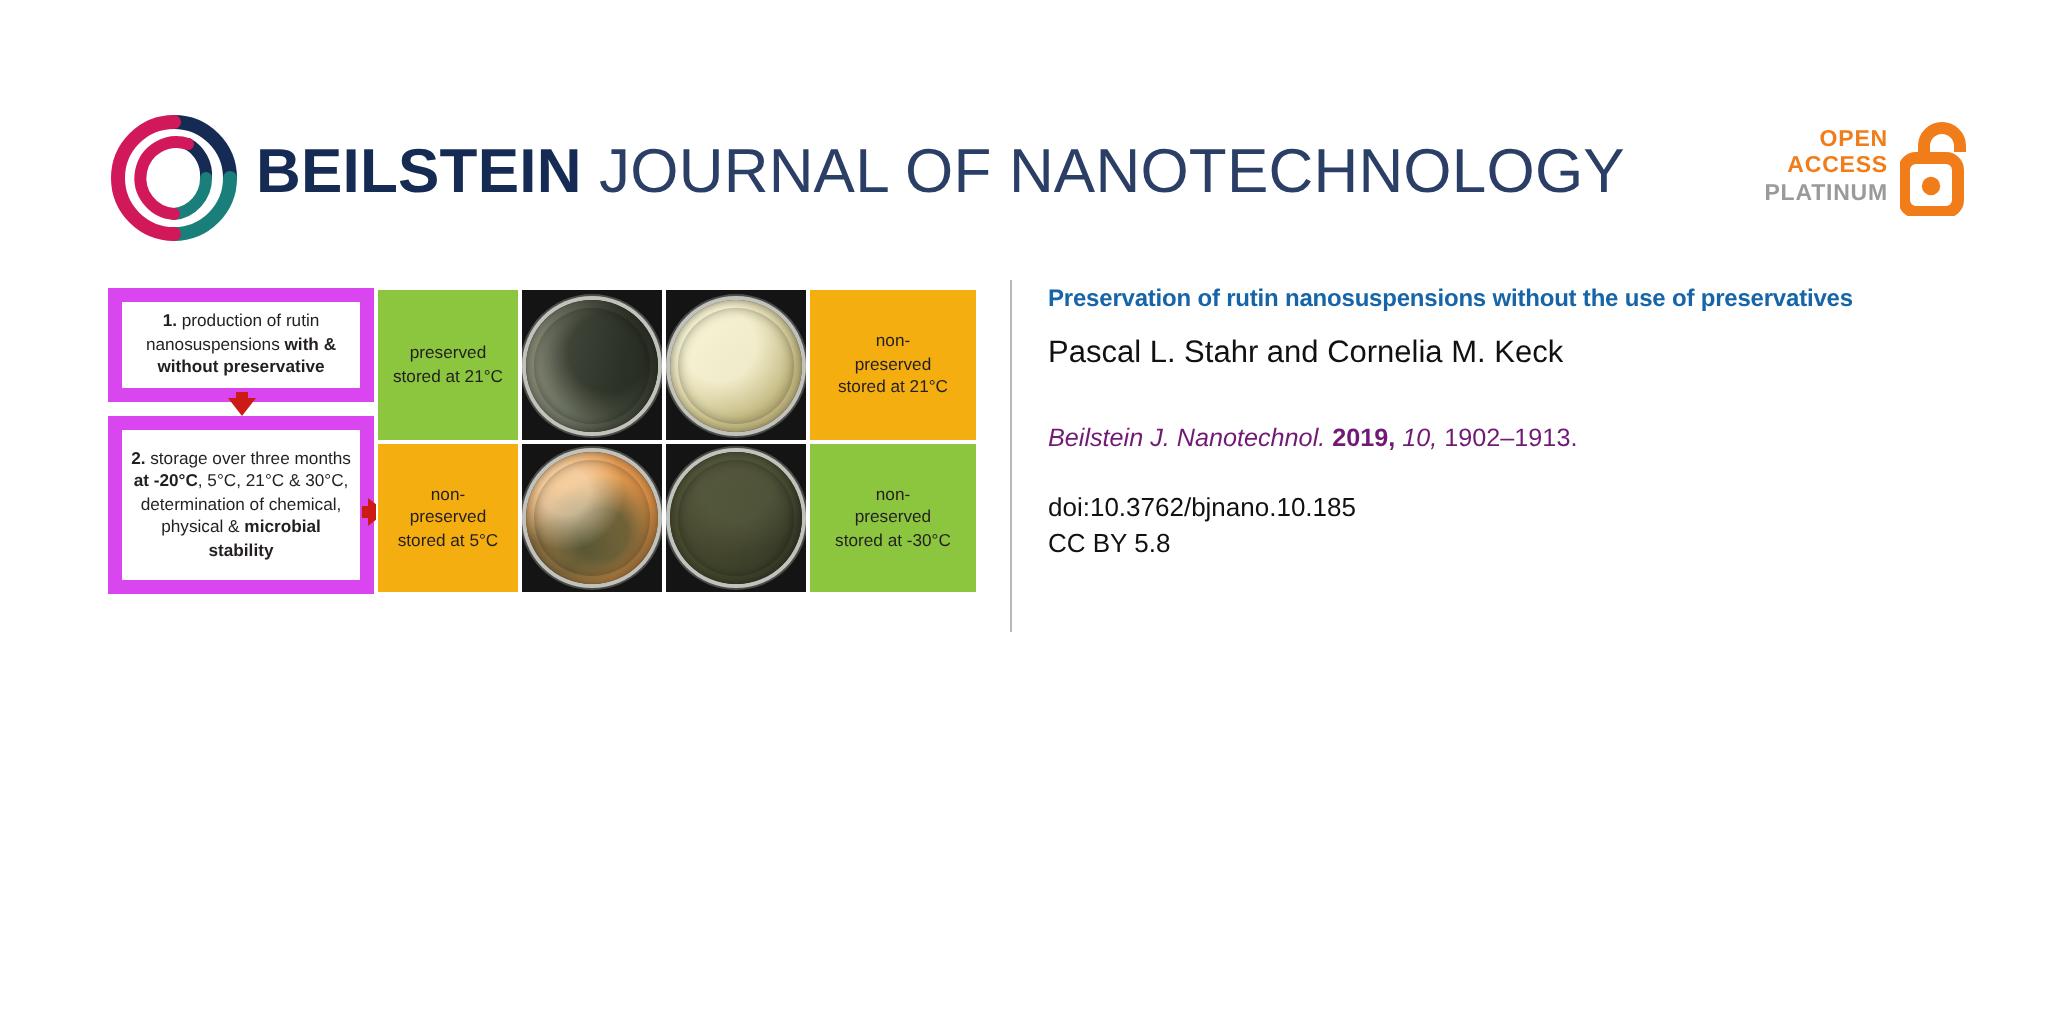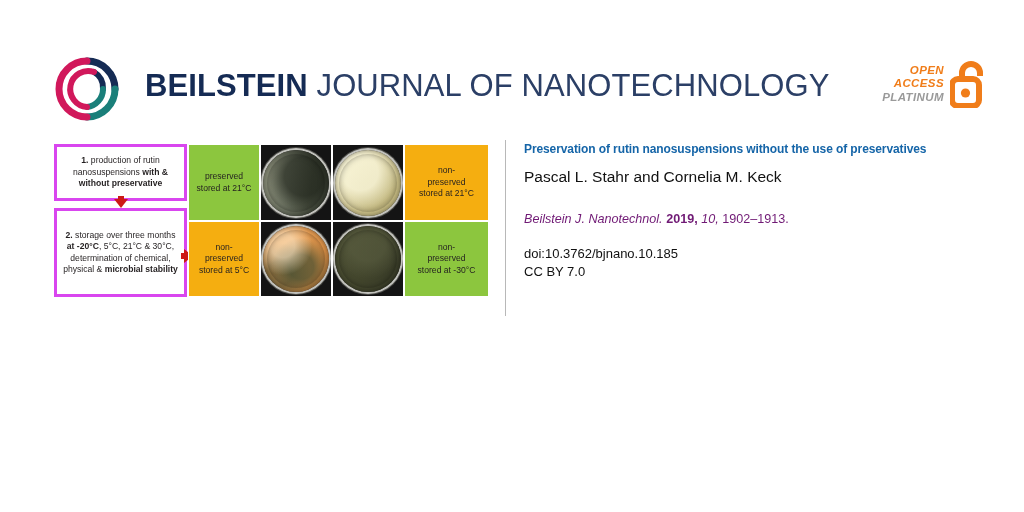--- a/index.html
+++ b/index.html
@@ -22,21 +22,21 @@
     width: 1024px;
     height: 132px;
   }
   #logo-mark {
     position: absolute;
     left: 54px; top: 56px;
     width: 66px; height: 66px;
   }
   #wordmark {
     position: absolute;
-    left: 145px; top: 70px;
+    left: 128px; top: 70px;
     white-space: nowrap;
     line-height: 1;
   }
   .wm-bold {
     font-size: 31px;
     font-weight: bold;
     color: #152b54;
     letter-spacing: 0.1px;
   }
   .wm-light {
@@ -46,21 +46,20 @@
     letter-spacing: 0.1px;
   }
 
   
   #open-access-badge {
     position: absolute;
     right: 34px; top: 60px;
     display: flex;
     align-items: center;
     gap: 6px;
-    font-style: italic;
   }
   #oa-text {
     text-align: right;
     line-height: 1.18;
   }
   .oa-line1, .oa-line2 {
     font-size: 11.5px;
     font-weight: bold;
     color: #f07d1a;
     letter-spacing: 0.4px;
@@ -84,21 +83,21 @@
   #flow-column {
     position: absolute;
     left: 0; top: 0;
     width: 133px; height: 153px;
   }
   .flow-box {
     position: absolute;
     left: 0;
     width: 133px;
     box-sizing: border-box;
-    border: 3px solid #d946ef;
+    border: 7px solid #d946ef;
     background: #ffffff;
     color: #231f20;
     font-size: 8.6px;
     line-height: 1.33;
     text-align: center;
     display: flex;
     align-items: center;
     justify-content: center;
     padding: 2px 4px;
   }
@@ -363,14 +362,14 @@
   </div>
 </div>
 
 <div id="article-divider"></div>
 
 <div id="article-info">
   <h1 id="article-title">Preservation of rutin nanosuspensions without the use of preservatives</h1>
   <p id="article-authors">Pascal L. Stahr and Cornelia M. Keck</p>
   <p id="article-citation"><span class="cit-journal">Beilstein J. Nanotechnol.</span> <span class="cit-year">2019,</span> <span class="cit-vol">10,</span> <span>1902–1913.</span></p>
   <p id="article-doi">doi:10.3762/bjnano.10.185</p>
-  <p id="article-license">CC BY 7.0</p>
+  <p id="article-license">CC BY 5.8</p>
 </div>
 
 </body></html>

